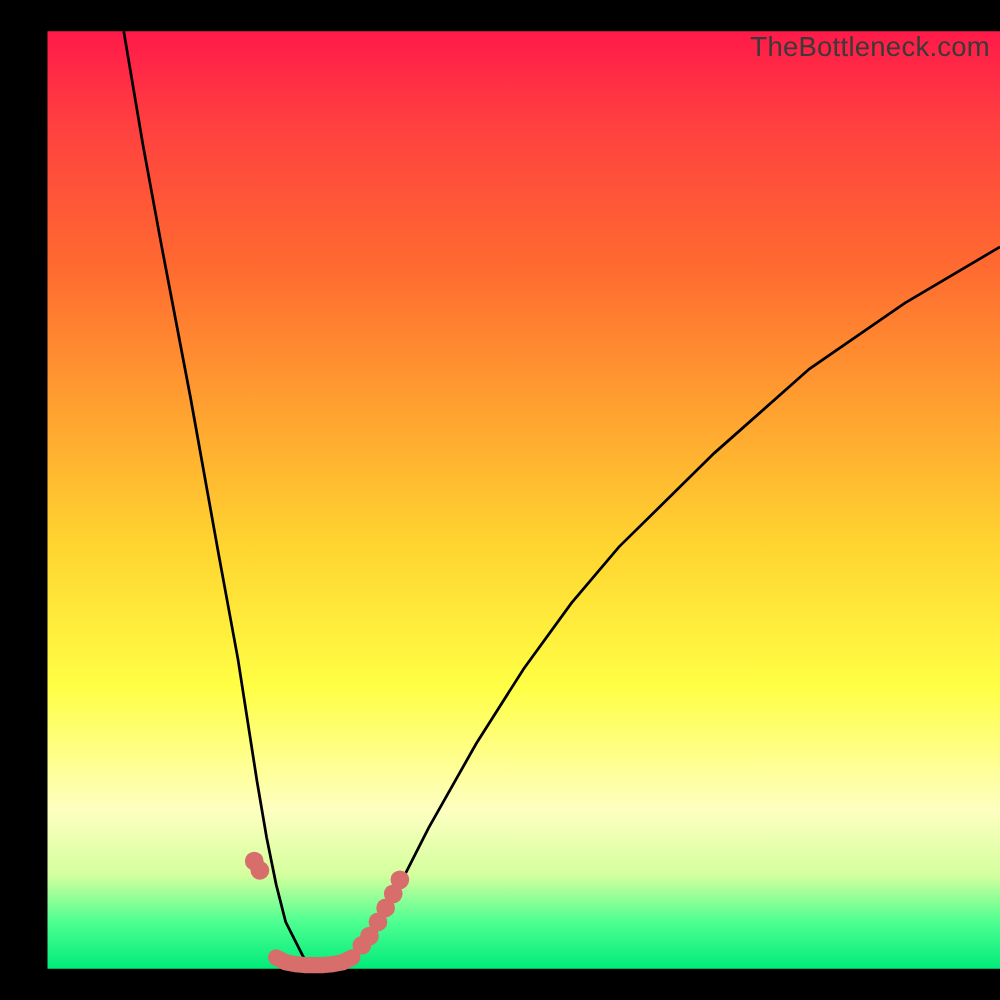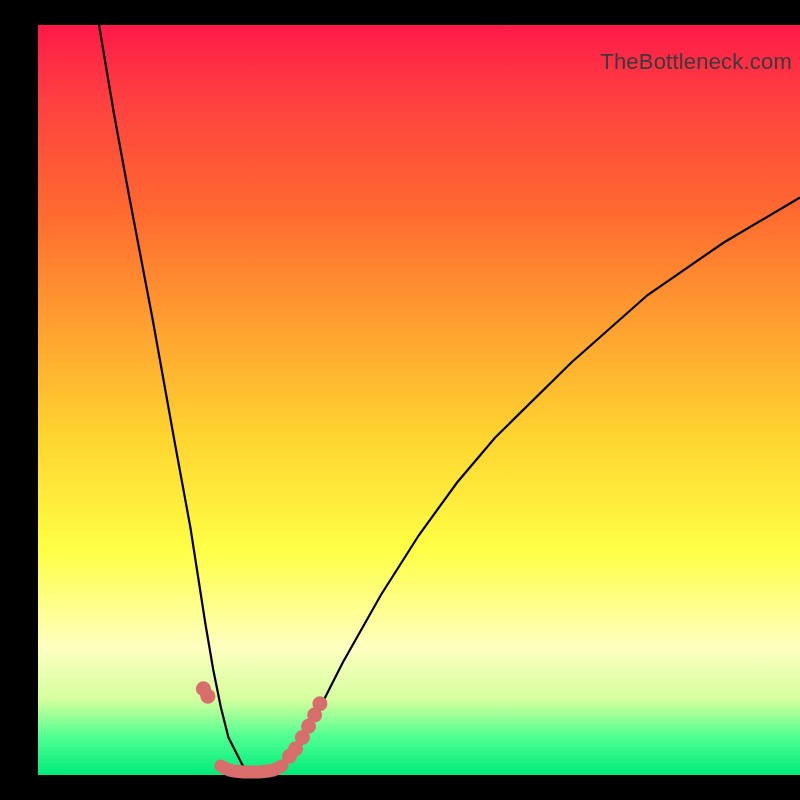--- a/index.html
+++ b/index.html
@@ -41,21 +41,20 @@
   }
   .watermark {
     position: absolute;
     top: 0px;
     right: 8px;
     color: #3a3a3a;
     font-size: 22px;
     font-weight: 500;
     letter-spacing: 0.2px;
     z-index: 5;
-    margin-top: 24px;
   }
   svg.curve {
     position: absolute;
     left: 0;
     top: 0;
     width: 762px;
     height: 750px;
     overflow: visible;
   }
 </style>

